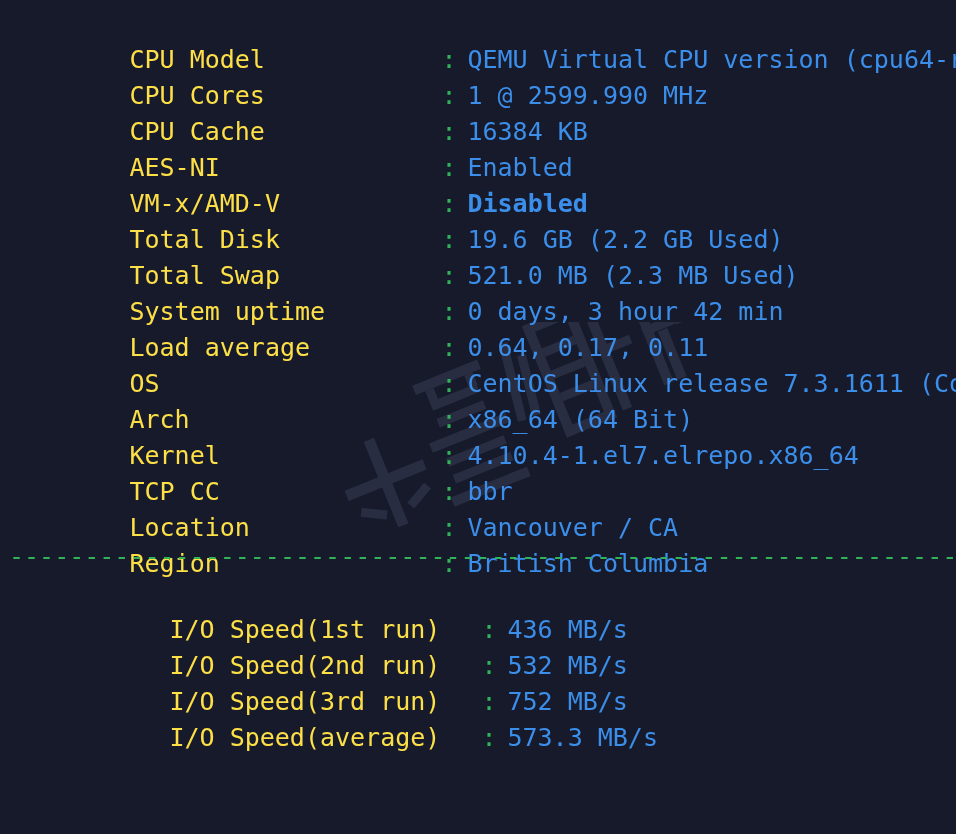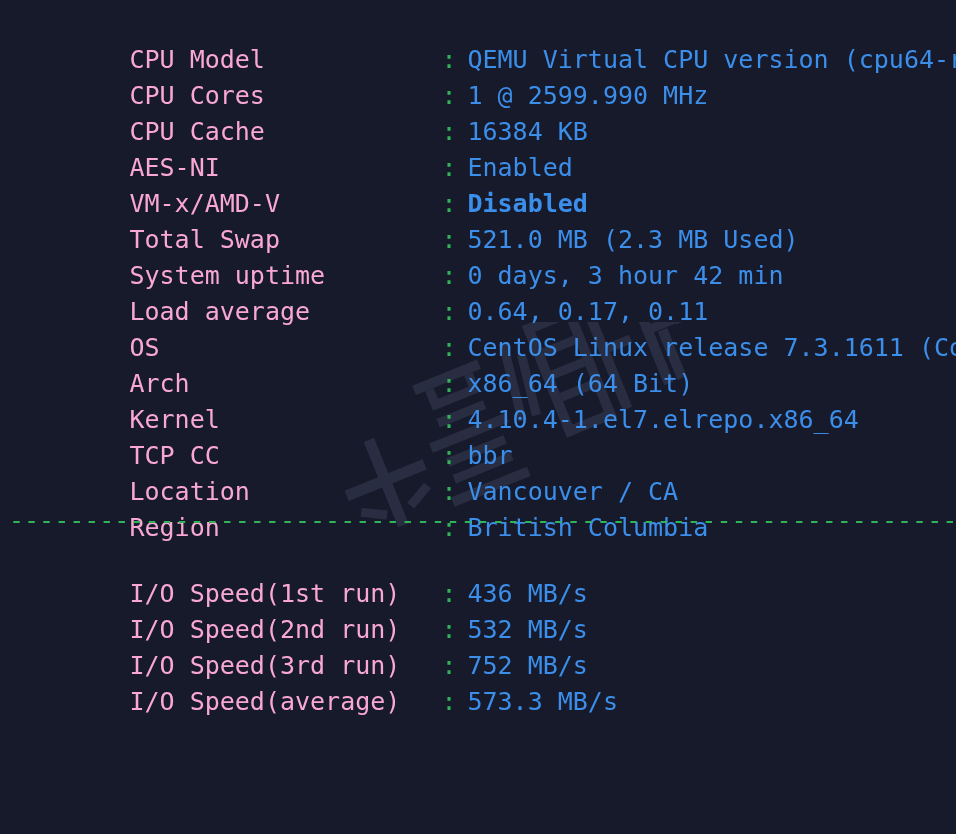--- a/index.html
+++ b/index.html
@@ -44,31 +44,31 @@
     display: block;
     height: 36px;
     line-height: 36px;
     white-space: pre;
     font-size: 25px;
     letter-spacing: 0px;
   }
   .row .label {
     display: inline-block;
     width: 312px;
-    color: #f9a8d4;
+    color: #fde047;
   }
   .row .colon {
     display: inline-block;
     width: 26px;
     color: #2fb457;
   }
   .row .value { color: #3b8eea; }
 
   
-  .row.io .label { width: 312px; }
+  .row.io .label { width: 312px; margin-left: 40px; }
 
   .v-blue   { color: #3b8eea; }
   .v-orange { color: #f5a94a; }
   .v-green  { color: #2a9d50; text-align: center; }
   .v-red    { color: #f0474b; font-weight: bold; }
 
   .sep {
     display: block;
     height: 22px;
     line-height: 22px;
@@ -143,20 +143,23 @@
       <div class="row">
         <span class="label">CPU Cache</span><span class="colon">:</span><span class="value v-blue">16384 KB</span>
       </div>
       <div class="row">
         <span class="label">AES-NI</span><span class="colon">:</span><span class="value v-green">Enabled</span>
       </div>
       <div class="row">
         <span class="label">VM-x/AMD-V</span><span class="colon">:</span><span class="value v-red">Disabled</span>
       </div>
       <div class="row">
+        <span class="label">Total Disk</span><span class="colon">:</span><span class="value v-orange">19.6 GB</span><span class="value v-blue"> (2.2 GB Used)</span>
+      </div>
+      <div class="row">
         <span class="label">Total Swap</span><span class="colon">:</span><span class="value v-blue">521.0 MB (2.3 MB Used)</span>
       </div>
       <div class="row">
         <span class="label">System uptime</span><span class="colon">:</span><span class="value v-blue">0 days, 3 hour 42 min</span>
       </div>
       <div class="row">
         <span class="label">Load average</span><span class="colon">:</span><span class="value v-blue">0.64, 0.17, 0.11</span>
       </div>
       <div class="row">
         <span class="label">OS</span><span class="colon">:</span><span class="value v-blue">CentOS Linux release 7.3.1611 (Core)</span>

